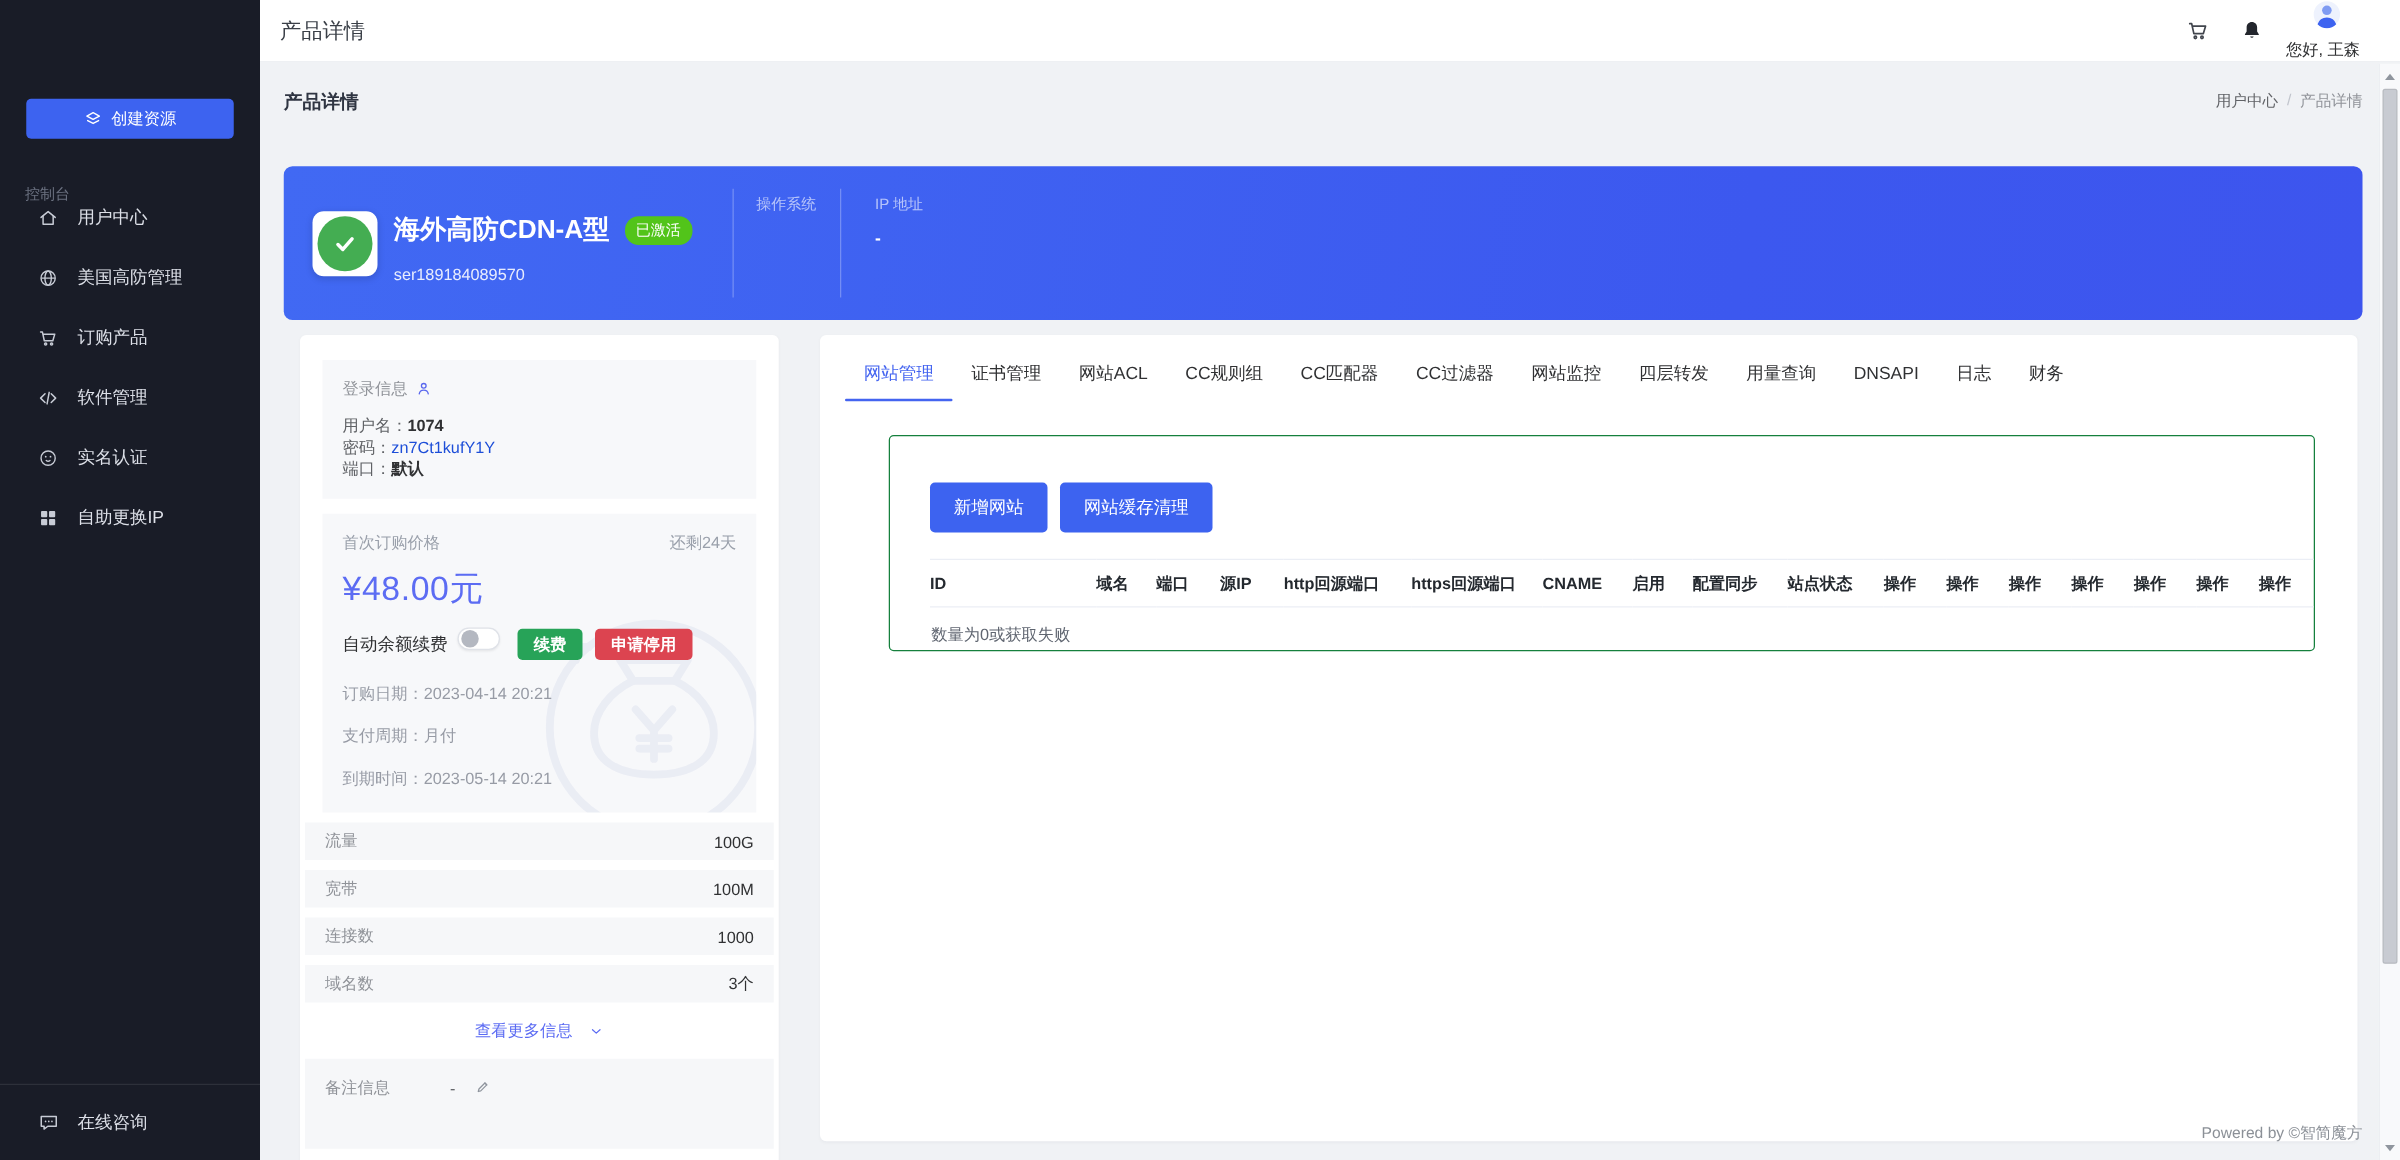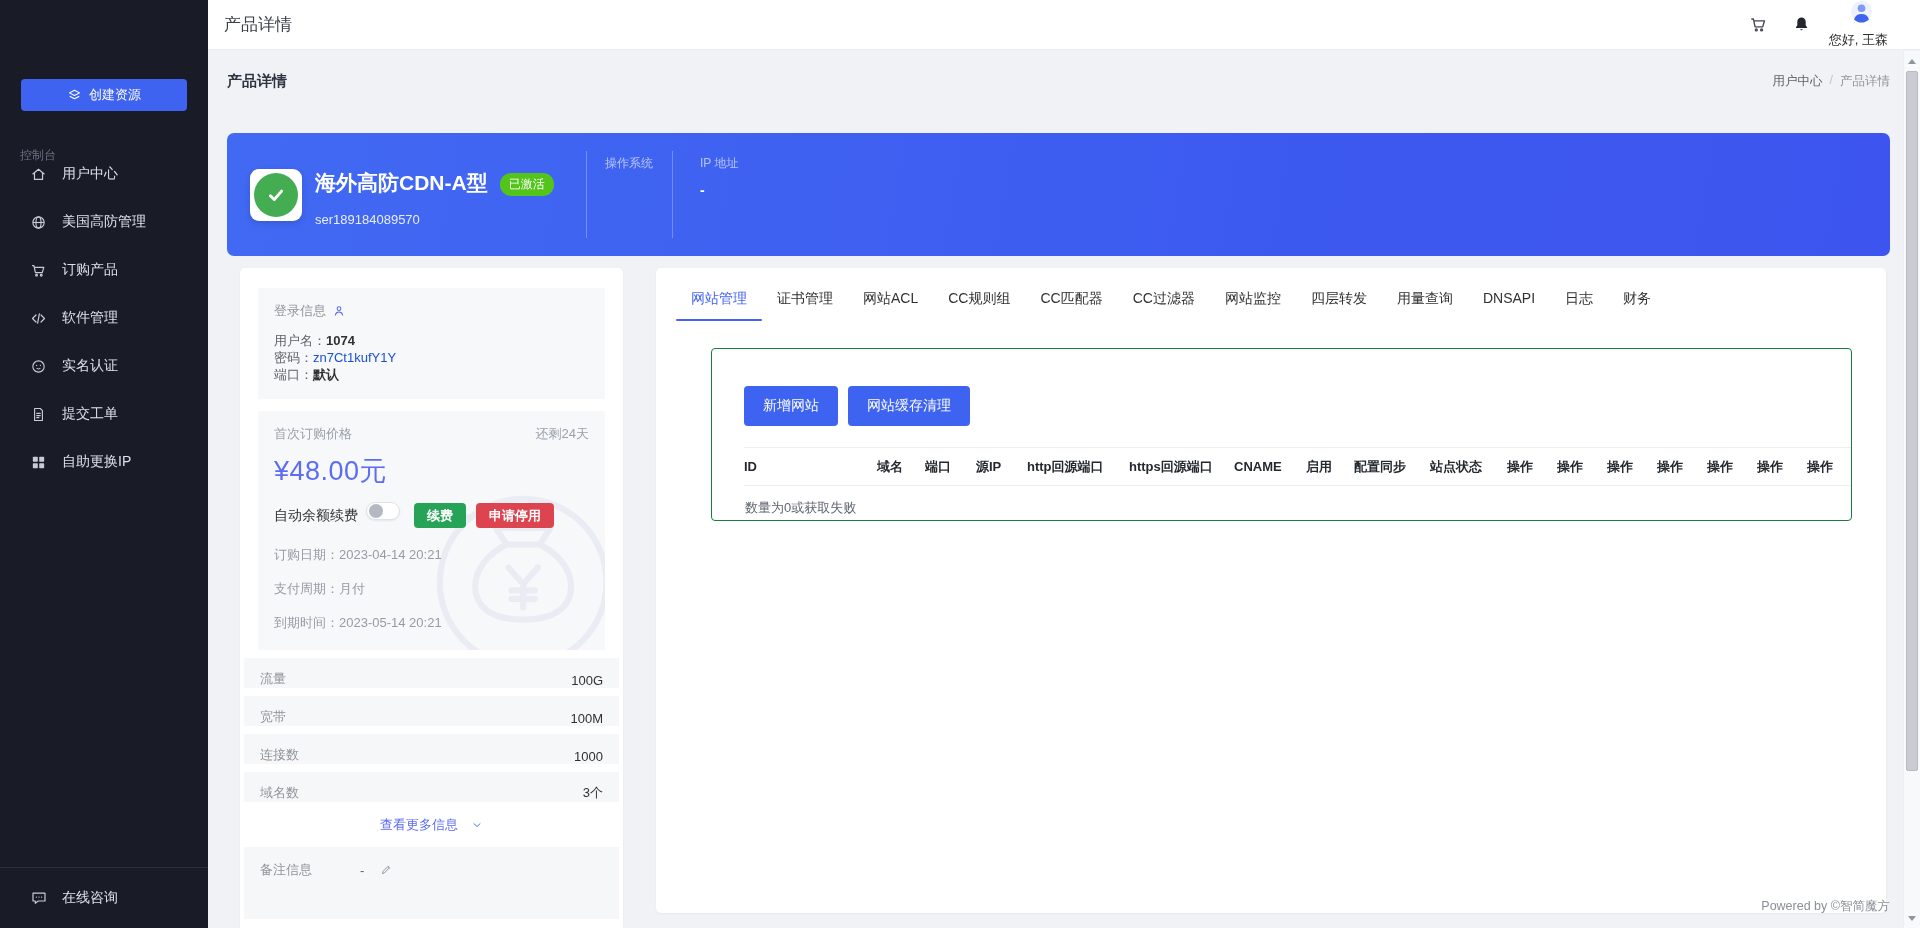--- a/index.html
+++ b/index.html
@@ -60,21 +60,21 @@
   .renew-row { margin-top:14px; display:flex; align-items:center; position:relative; z-index:1; }
   .renew-label { font-size:14px; color:#303133; }
   .toggle { margin-left:8px; width:34px; height:18px; background:#fff; border:1px solid #dfe2e8; border-radius:10px; position:relative; top:-5px; cursor:pointer; box-shadow:0 1px 2px rgba(0,0,0,.08); }
   .toggle .knob { position:absolute; left:2px; top:1px; width:14px; height:14px; border-radius:50%; background:#b4b8c1; }
   .btn-renew { margin-left:14px; height:25px; padding:0 13px; background:#27a358; border:none; border-radius:4px; color:#fff; font-size:13px; font-weight:bold; cursor:pointer; font-family:inherit; }
   .btn-stop { margin-left:10px; height:25px; padding:0 13px; background:#dc4450; border:none; border-radius:4px; color:#fff; font-size:13px; font-weight:bold; cursor:pointer; font-family:inherit; }
   .detail-rows { margin-top:18px; position:relative; z-index:1; }
   .detail-row { font-size:13px; color:#979ba5; margin-bottom:16px; }
   .detail-row:last-child { margin-bottom:2px; }
   .watermark { position:absolute; right:-14px; bottom:-28px; opacity:.16; color:#aab4da; }
-  .spec-row { margin:8px 4px 0; height:30px; background:#f6f7f9; display:flex; align-items:flex-end; padding:0 16px; }
+  .spec-row { margin:8px 4px 0; height:30px; background:#f6f7f9; display:flex; align-items:center; padding:0 16px; }
   .spec-row:first-of-type { margin-top:10px; }
   .spec-label { font-size:13px; color:#909399; }
   .spec-value { margin-left:auto; font-size:13px; font-weight:500; color:#303133; }
   .more-link { margin-top:14px; text-align:center; font-size:13px; color:#5b6bf3; cursor:pointer; display:flex; align-items:center; justify-content:center; gap:13px; }
   .remark-row { margin:13px 4px 0; background:#f6f7f9; padding:14px 16px 40px; display:flex; align-items:center; }
   .remark-label { font-size:13px; color:#909399; }
   .remark-value { margin-left:48px; font-size:13px; color:#606266; }
   .remark-edit { margin-left:16px; color:#8f959e; cursor:pointer; }
 
   
@@ -158,29 +158,20 @@
     <div class="side-item">
       <span class="mi">
           <svg width="17" height="17" viewBox="0 0 24 24" fill="none" stroke="currentColor" stroke-width="1.6" stroke-linecap="round">
             <circle cx="12" cy="12" r="8"></circle>
             <circle cx="9.3" cy="10.4" r="1" fill="currentColor" stroke="none"></circle>
             <circle cx="14.7" cy="10.4" r="1" fill="currentColor" stroke="none"></circle>
             <path d="M9.9 14.7c.7.6 1.4.9 2.1.9s1.4-.3 2.1-.9"></path>
           </svg>
         </span>
       <span>实名认证</span>
-    </div>
-    <div class="side-item">
-      <span class="mi">
-          <svg width="17" height="17" viewBox="0 0 24 24" fill="none" stroke="currentColor" stroke-width="1.6" stroke-linecap="round" stroke-linejoin="round">
-            <path d="M6.5 3.5h8l3 3v14h-11z"></path>
-            <path d="M9.5 10.5h5M9.5 13.5h5M9.5 16.5h3"></path>
-          </svg>
-        </span>
-      <span>提交工单</span>
     </div>
     <div class="side-item">
       <span class="mi">
           <svg width="17" height="17" viewBox="0 0 24 24" fill="currentColor">
             <rect x="4" y="4" width="7" height="7" rx="1"></rect>
             <rect x="13" y="4" width="7" height="7" rx="1"></rect>
             <rect x="4" y="13" width="7" height="7" rx="1"></rect>
             <rect x="13" y="13" width="7" height="7" rx="1"></rect>
           </svg>
         </span>

